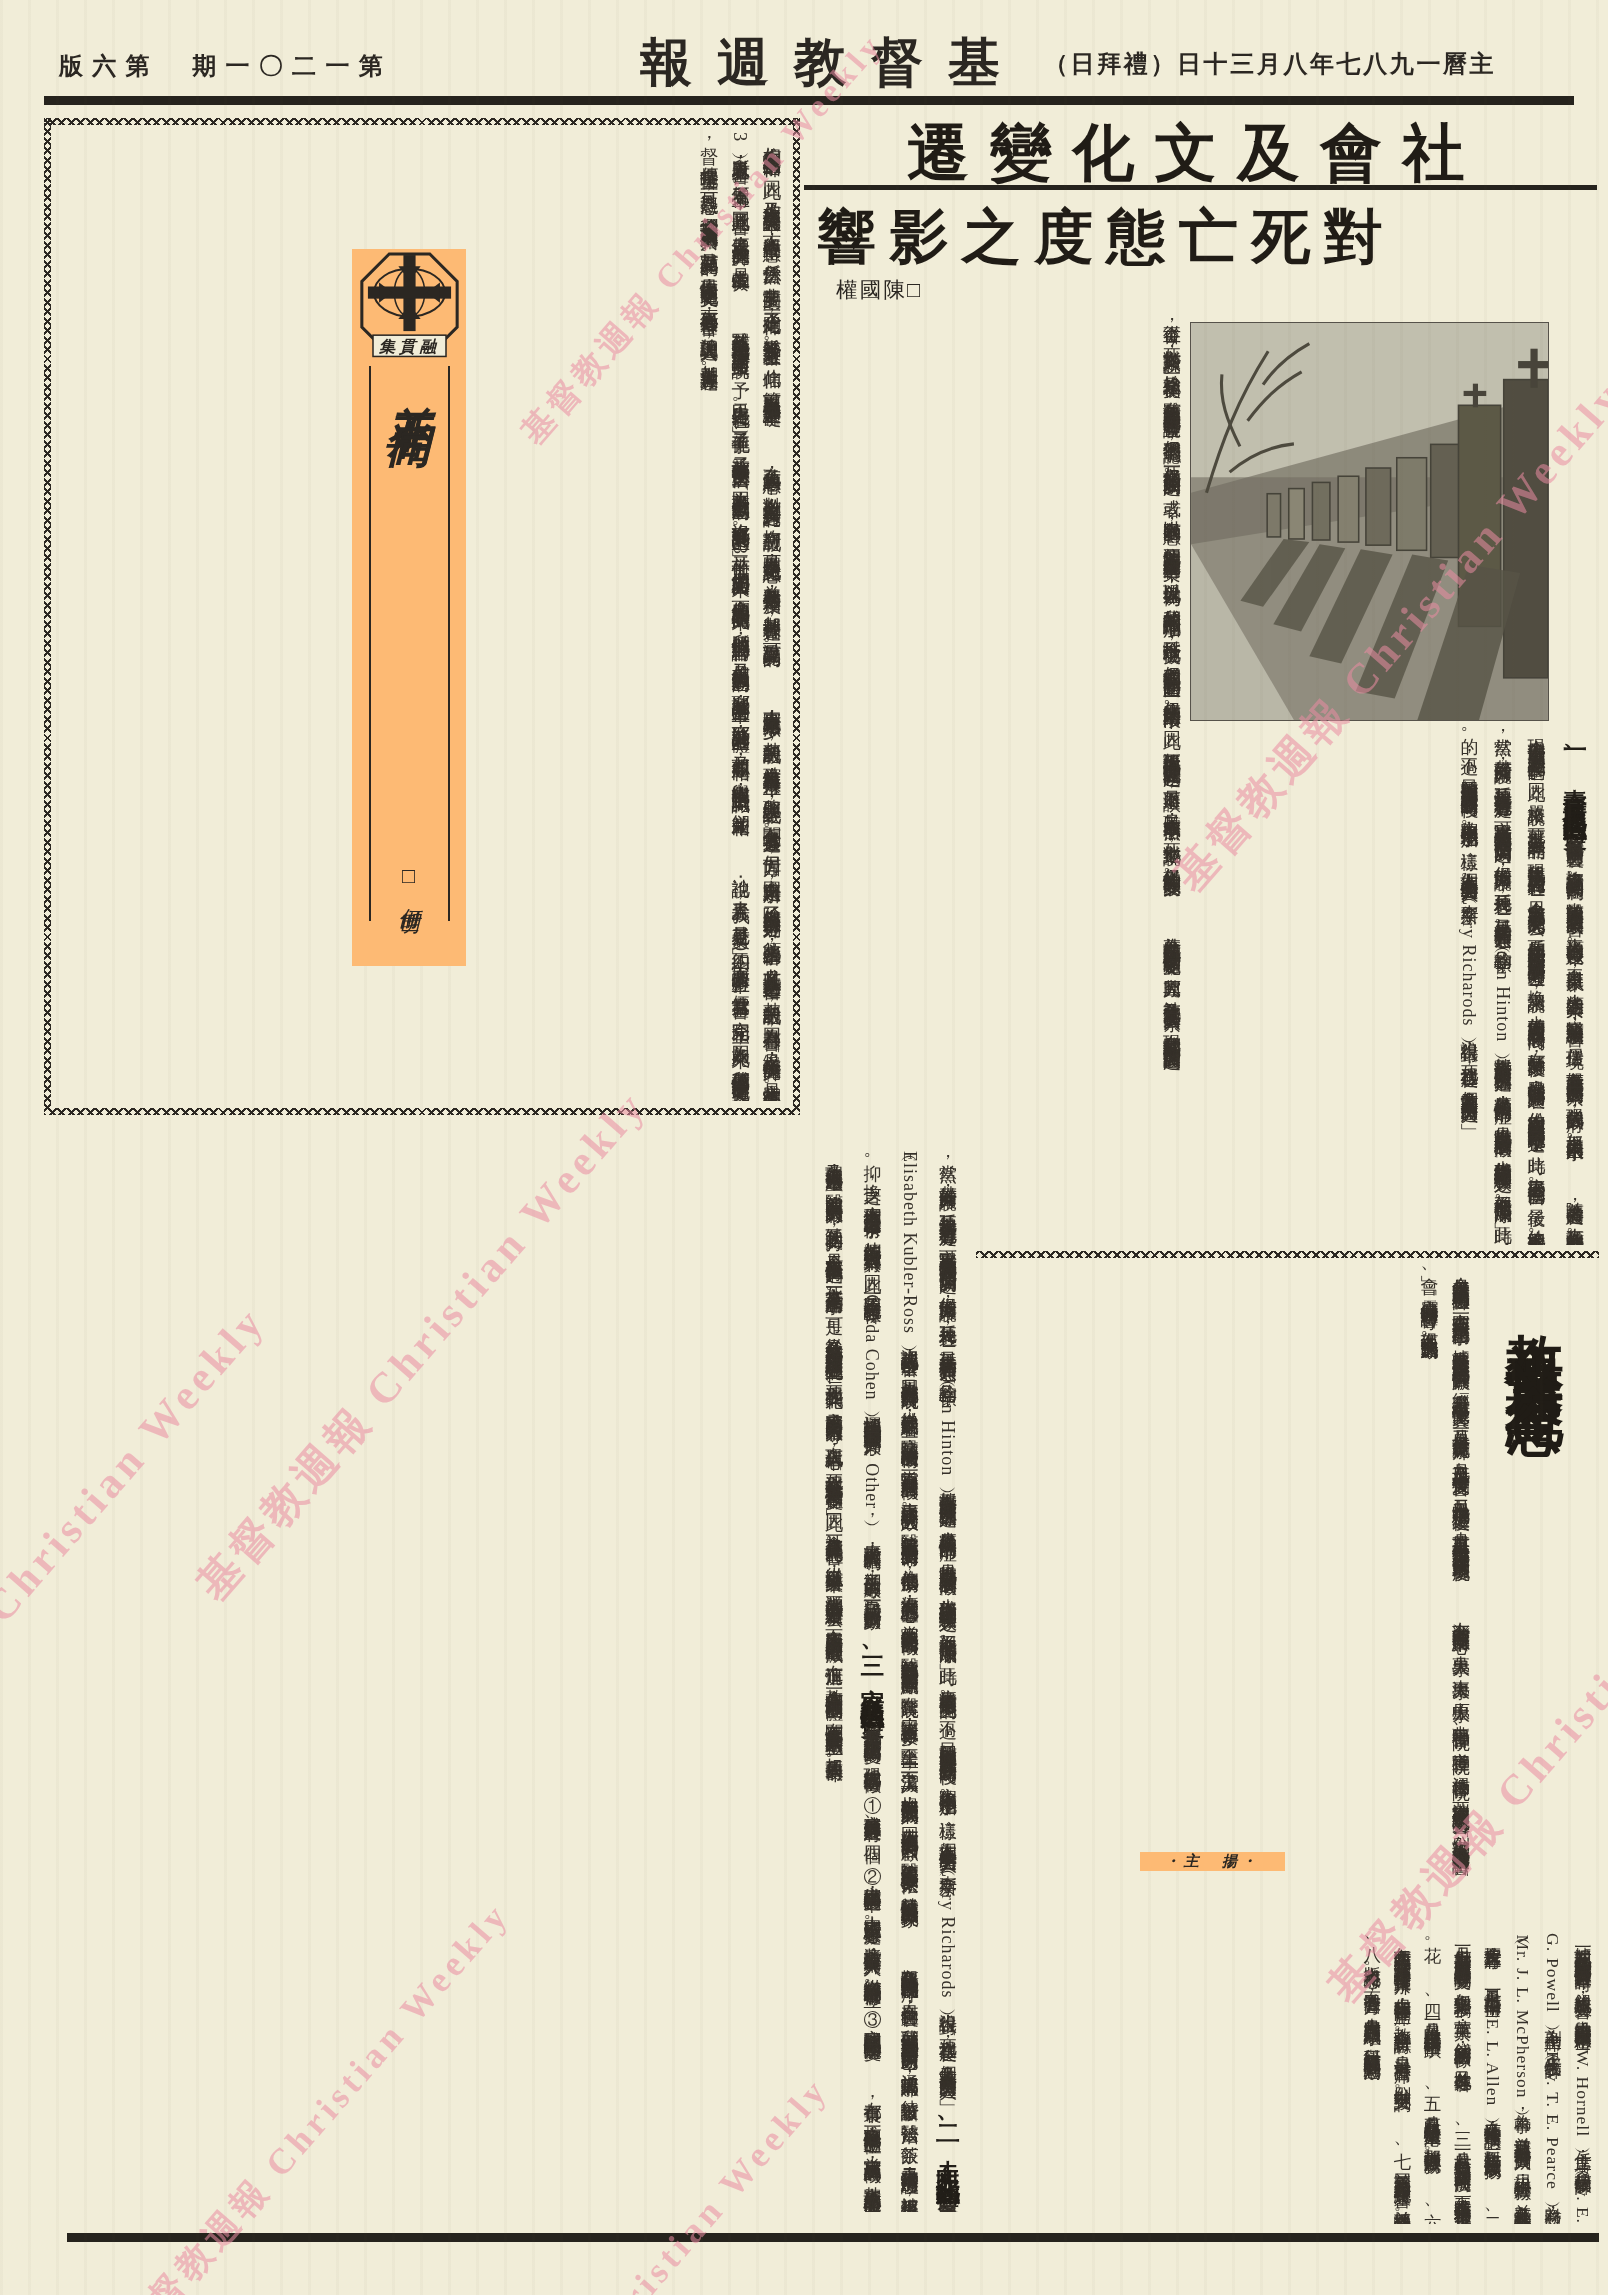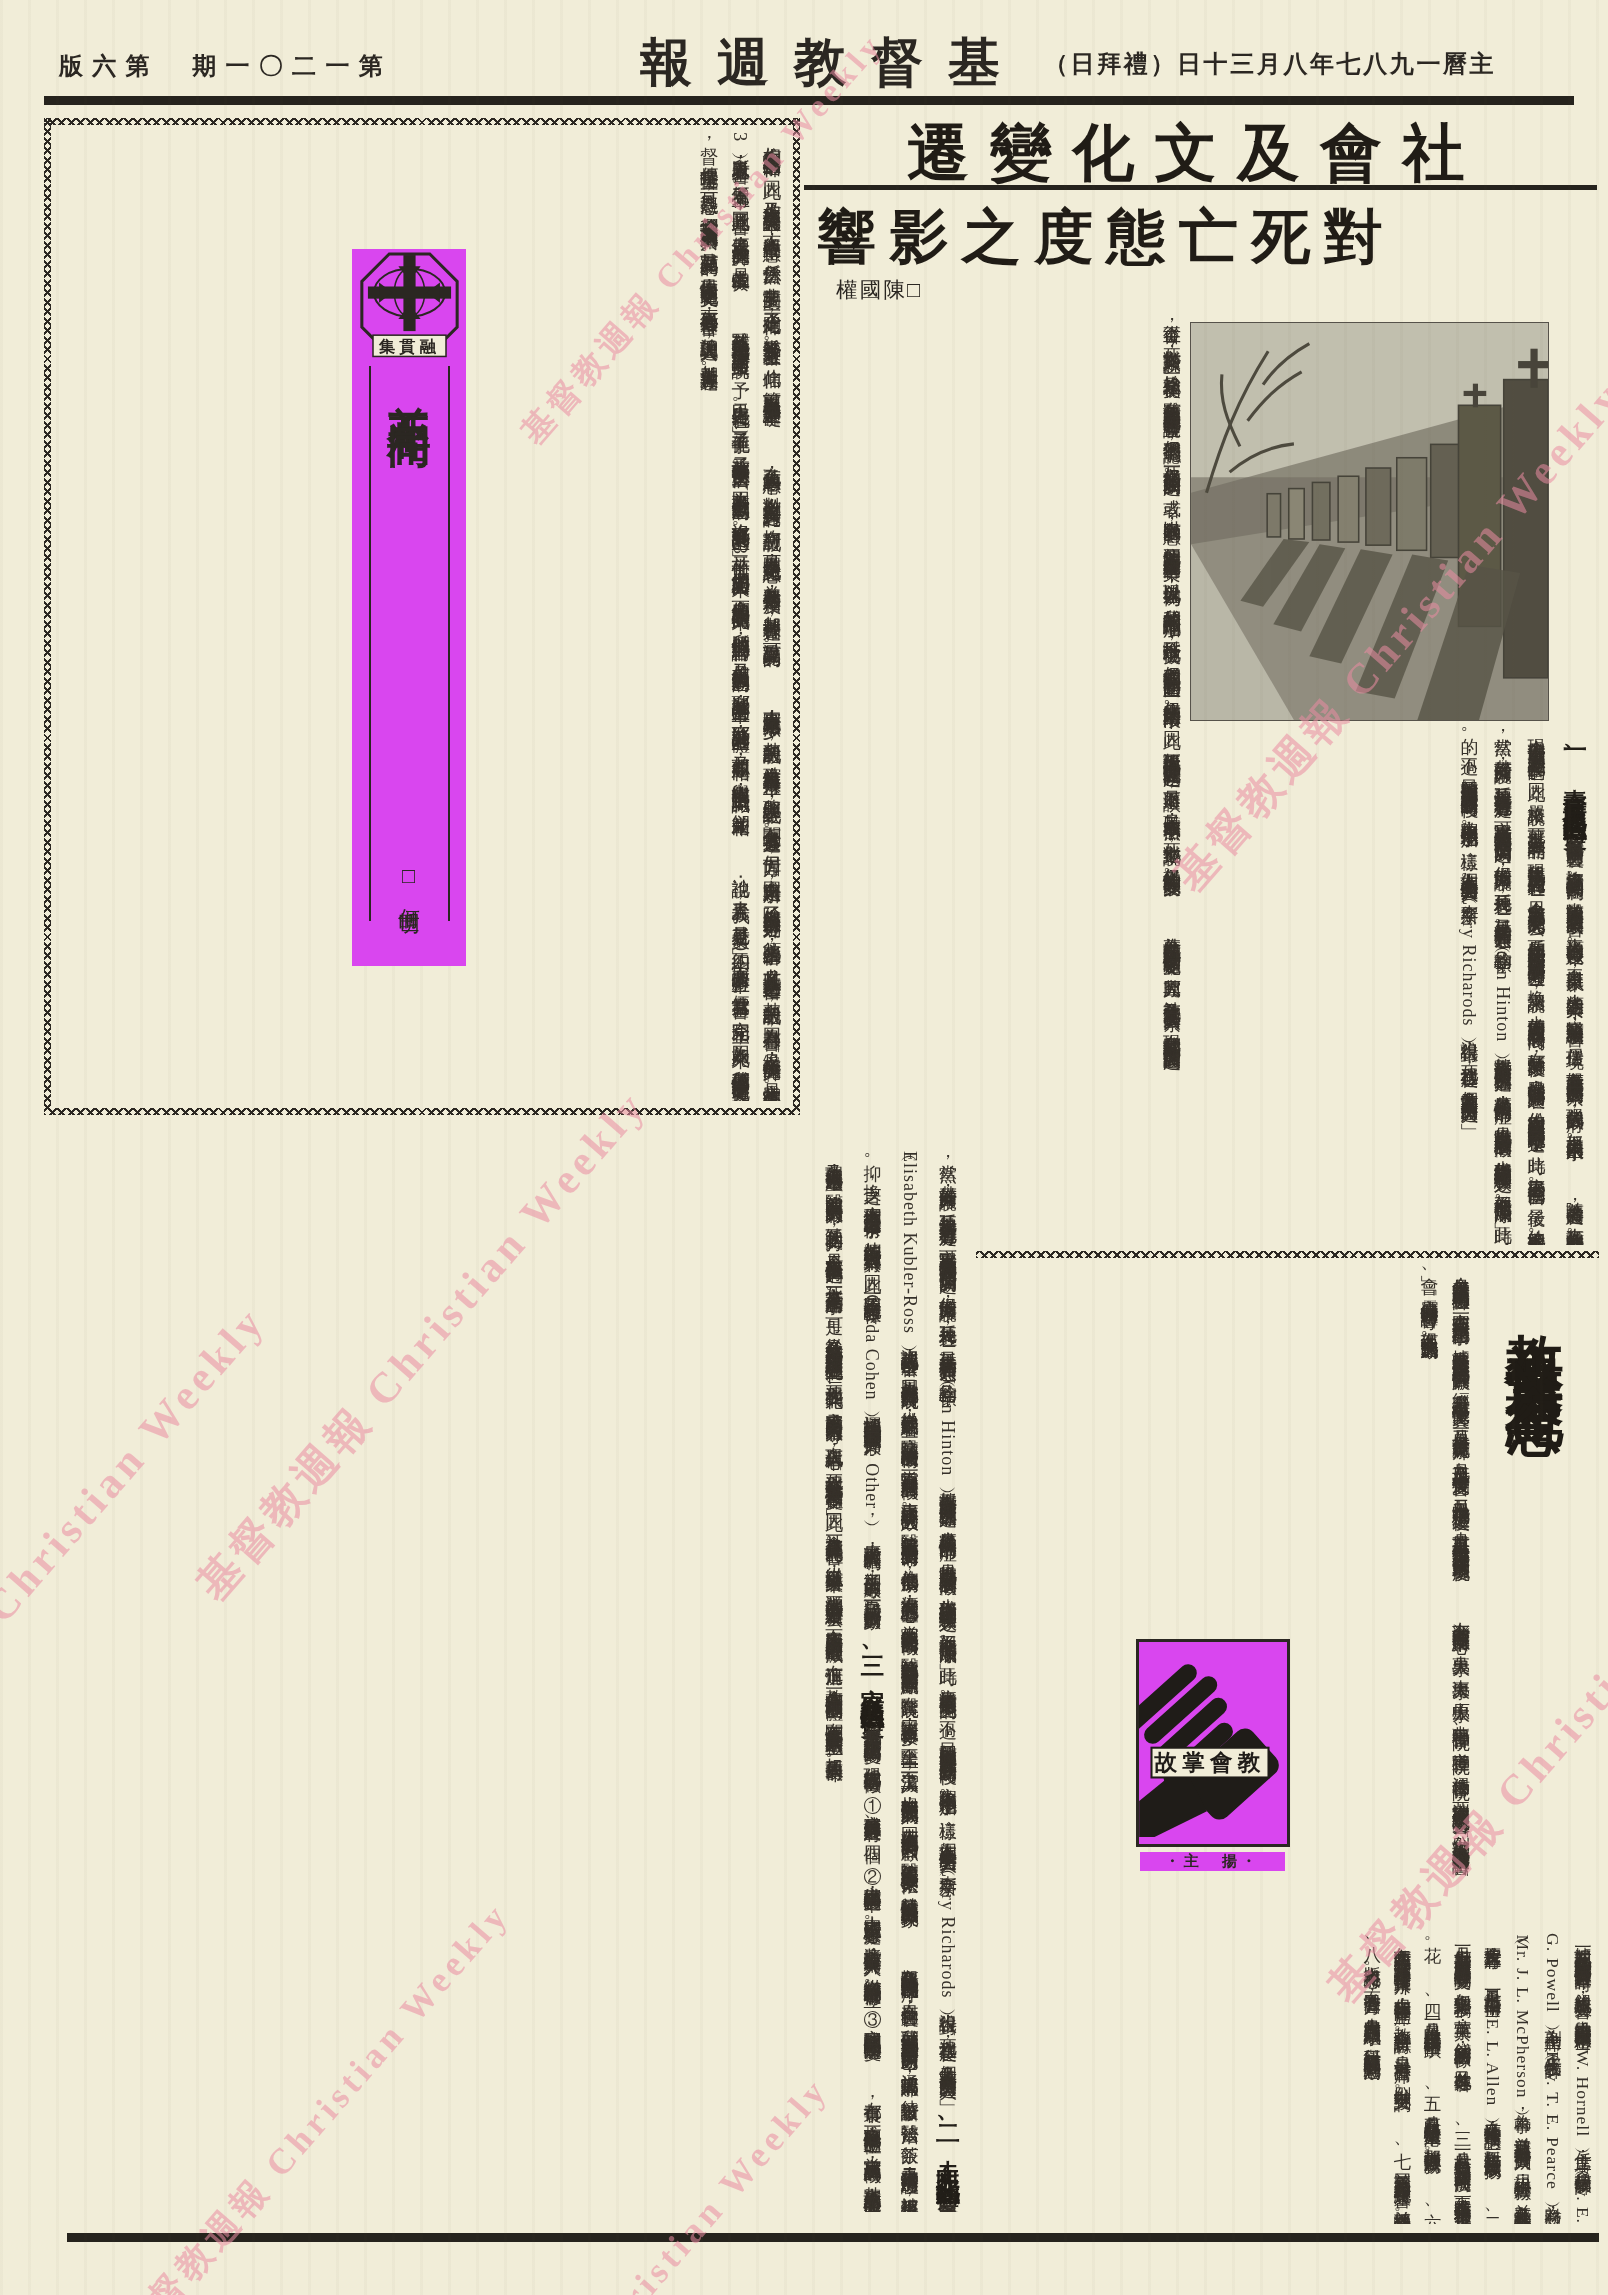--- a/index.html
+++ b/index.html
@@ -12,21 +12,21 @@
   .flow{writing-mode:vertical-rl;text-orientation:mixed;overflow:hidden;
         text-align:justify;color:#36312a;letter-spacing:1px;}
   .rule{background:#26231d;}
   .zz{background:
       repeating-linear-gradient(45deg,#2c2822 0 2.1px,transparent 2.1px 6.7px),
       repeating-linear-gradient(-45deg,#2c2822 0 2.1px,transparent 2.1px 6.7px);}
   .boxb{position:absolute;}
   .hsec{font-size:24px;font-weight:700;letter-spacing:4.1px;color:#221e18;margin:13.4px 7.2px;}
   .wm{position:absolute;color:rgba(233,140,162,.55);font-size:43px;font-weight:700;
       white-space:nowrap;letter-spacing:5.1px;transform:rotate(-49deg);pointer-events:none;z-index:9;}
-  .paperbg{background:#d946ef;}
+  .paperbg{background:#fdba74;font-style:italic;}
   .titleblock{border-left:2.6px solid #2b2722;border-right:2.6px solid #2b2722;}
   svg text{font-family:"Liberation Serif","DejaVu Serif",serif;}
 </style>
 </head>
 <body>
 
 <div class="page">
 
   <div class="abs" style="left:59px;top:50px;font-size:24px;letter-spacing:9.3px;font-weight:700;">版六第　期一〇二一第</div>
   <div class="abs" style="left:640px;top:28px;font-size:52px;font-weight:700;letter-spacing:25px;">報週教督基</div>
@@ -121,36 +121,20 @@
     <span>當然，若從好的方面來說，延長死亡過程對病患者也有好處。它可讓病患者有充份的時間去揣摩死亡這一個迫切的問題。但從壞的方面來說，延長死亡過程，是延長病患者的痛苦和焦慮。約翰・辛頓（John Hinton）教授對病患者的痛楚有以下這樣的描述：「痛楚是很多人懼怕的附症，也是晚期病患者最難忍受的病徵，大部份紓緩的藥物經已收緩和之效，但並不能把痛楚徹底消除。」此時，病患者的負擔是無可避免的。不過，目前的困難仍在於病患者要臥病一段頗長的時間後，家人的負擔無形中也增加了。這樣，個人在心理上所受的壓力更大。李察斯（Larry Richarods）說得很對：「死亡過程越長，個人及其家人兩方面所受的壓力越大。」</span>
     <span class="hsec">二、走向非人化的轉變</span><span>享譽國際的美國心理治療家依利沙伯・庫柏羅莎（Elisabeth Kubler-Ross）認為現代人死得那麼辛苦，是因為大部份人都死於醫院裏。從社會學的觀點來看，醫院是一個診治療養的機構，當它醫不好一個病患者的時候，病患者正好說明了它的失敗。醫院普遍只能照料病患者肉體上的需要，為他們提供帮助，便沒有考慮到他的心靈，當一個人的肉體不能醫治的時候，醫院便為他整理這些需要已超越了醫學的觀點。在醫院裏，因醫護人員工作繁多，上至醫生，下至清潔工人，根本無時間去照顧瀕死病人，因若病人佔用他們過多的時間去照顧，醫院裏便覺得病人太多工作太繁忙，這就是醫院慣常的職責和工作現象。　　客觀化及隔離是現代醫院的標準程序，在今日的社會裏，我們可以切地感受到病人已只不過是一個治療的對象而已。通常把病人隔離，待着被診斷、被醫治，茶飯、天天身體獲得清潔的護理，被褥獲得更換，病人被眨抑。換言之，病人們不屬於這個正常世界其中一份子，他們的行為更復視為與常人有異。因此，英國一位女記者哥頓・韓（Gerda Cohen）深切地感覺到現代醫院把病患者變成了一個「局外人」（The Other），病患者雖然有人的權利，卻失去了自己的尊嚴，而只變成了一個被治療的對象。</span>
     <span class="hsec">三、家庭結構的轉變</span><span>近代都市化及工業化帶來家庭在結構上很大的轉變。現代的家庭有三個特徵：①家庭成員的數目通常只有三、四個。②家庭結構在轉變的過程中，由大家庭變成了核心家庭。這些核心家庭通常只有夫婦二人，從鄉村遷移到都市取得獨立。③家庭成員之間的關係和其功能轉變了。　　在都市裏，核心家庭既是一個獨立的單位，當家庭成員患病的時候，其家人所感受的心理壓力比以前大。今天種種社會及生理的現象越來越嚴重，醫院或留在家中照顧的人力有限，缺乏互相的支持，是今天核心家庭難以承担得起的！死亡本來就是一件悲痛的事。可是，從社會及文化跡象顯示（例如社會設法延緩病患者生理上的死亡、死亡過程的非人化、家庭承受的壓力大而內聚力有限等），在現代人心目中，「死亡過程較之於死亡本身變得更可怕和難受。」因此，社會本身就是一個非人化的社會。從以上種種跡象看來，瀕死病患者的痛苦必定會延續下去。而家人所受的壓力亦不會有顯著的輕減。在這情況下，教會作為一個關懷人類禍福的團體，在關懷瀕死病患者及其家人的職事上，担負重要的使命。</span>
   </div>
 
   <div class="abs" style="left:976px;top:1263px;width:622px;height:970px;">
     <div class="v" style="position:absolute;right:25px;top:25px;height:653px;font-size:58px;font-weight:700;letter-spacing:8.2px;color:#201c16;">教祖偉業・盛會紀念</div>
 
     <div class="flow" style="position:absolute;left:0;right:122px;top:0;height:613px;font-size:18px;line-height:1.75;">今年是基督教來華開山祖馬禮遜牧師，在中國傳教一百八十週年紀念的日子，據悉中華基督教會香港區會為紀念馬牧師偉大的貢獻，經定六月至七月設有中學生徵文比賽，八月三十一日舉行墓前獻花崇拜；九月十八日至二十日舉行文物展覽會；九月二十日晚舉行馬禮遜之夜；十一月八日至十五日支持香港包樂佈道大會工作等一系列活動以表慶祝。　　在台灣方面亦有宇宙光傳播中心、東吳大學、東海大學、中原大學、中華福音神學院、宣道神學院、浸信會神學院、亞洲宣教神學研究院組成委員會，分別主辦「現代人心靈眞空及其補償學術研討會」；「基督教與現代中國研討會」、「心靈健康與輔導學術研討會」等，促進中西文化交流的活動。</div>
 
-    <div class="abs paperbg" style="left:160px;top:376px;width:148px;height:202px;border:3.1px solid #2b2722;z-index:3;">
-      <svg width="142" height="195" viewBox="0 0 276 380">
-        <g fill="#1f1c18">
-          <g transform="rotate(-42 138 190)">
-            <rect x="30" y="48" width="180" height="34" rx="17"></rect>
-            <rect x="44" y="92" width="180" height="34" rx="17"></rect>
-            <rect x="30" y="136" width="180" height="34" rx="17"></rect>
-            <rect x="16" y="180" width="170" height="34" rx="17"></rect>
-            <rect x="40" y="214" width="170" height="110" rx="22"></rect>
-          </g>
-          <polygon points="0,310 86,240 132,330 30,380 0,380"></polygon>
-        </g>
-        <rect x="24" y="206" width="228" height="58" fill="#f1edd8" stroke="#1f1c18" stroke-width="4"></rect>
-        <text x="138" y="250" font-size="44" font-weight="bold" text-anchor="middle" letter-spacing="10" fill="#1f1c18">故掌會教</text>
-      </svg>
-    </div>
 
     <div class="abs paperbg" style="left:164px;top:589px;width:145px;font-size:15px;font-weight:700;letter-spacing:4.1px;text-align:center;z-index:3;">・主　揚・</div>
 
     <div class="flow" style="position:absolute;left:0;width:622px;top:670px;height:291px;font-size:17.5px;line-height:1.72;">
       <span>據記載在一九三四年香港教會紀念馬禮遜牧師逝世一百週年時，曾組成紀念委員會，由香港大學副校長韓惠爾博士（Sir W. Hornell）任主席；保華爾牧師（Rev. E. G. Powell）為副主席；皮堯士牧師（Rev. T. E. Pearce）為財務；麥花臣先生（Mr. J. L. McPherson）為幹事，並邀請貝璐港督為名譽贊助人。另設小組進行籌款，並在各堂校推動各種活動。　　按主要程序有：</span><span>一、七月卅一日由亞倫博士（Dr. E. L. Allen）在香港扶輪社作專題演講，對馬牧師一生貢獻加以表揚。　　二、七月卅一日在別發圖書公司窗櫥展覽馬禮遜牧師有關文物，包括中文聖經抄稿；華英字典；錢納利所繪的圖像，以及其他著作。　　三、八月一日有中西教會領袖二十人於上午八時前往澳門；下午三時在基督教墳場禮堂舉行崇拜，其後到墓前獻花。　　四、八月一日晚上由電台廣播馬牧師生平事蹟。　　五、八月五日財務小組派遣醫生來港，加強那打素醫院服務。　　六、八月五日下午六時中西教會聯合在香港童軍訓練營操場舉行露天崇拜，由保華爾牧師任主席，教會聯合詩班獻詩。是日港督亦有出席，分別以中英文致詞。　　七、於同年夏天發動各校舉行紀念聚會，並轉播崇拜過程。　　八、出版英文紀念冊。</span><span>而香港教會方面，由年六月起亦已分別組成小組，舉行研討慶祝馬牧師的各項紀念活動。</span>
     </div>
   </div>
 
   <div class="abs rule" style="left:67px;top:2233px;width:1532px;height:9.3px;"></div>
 

